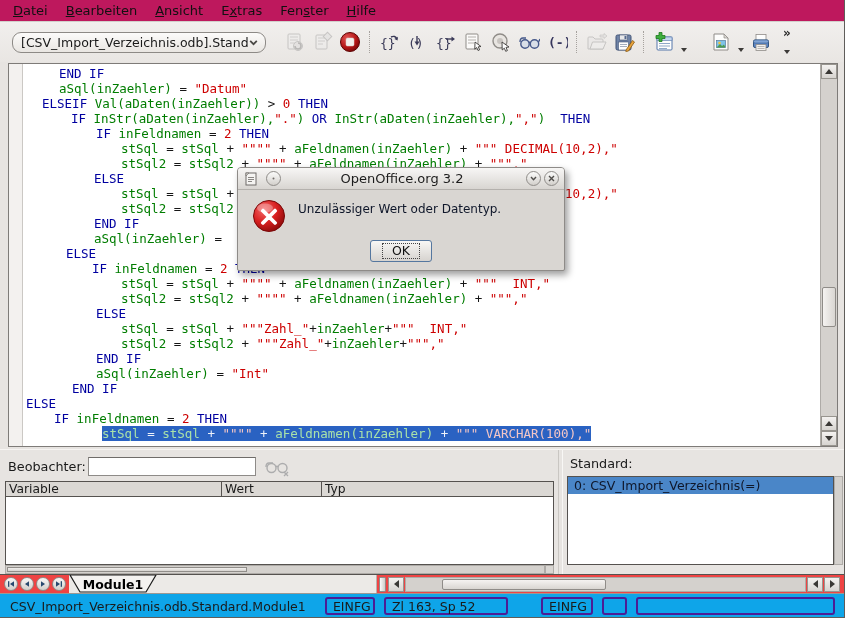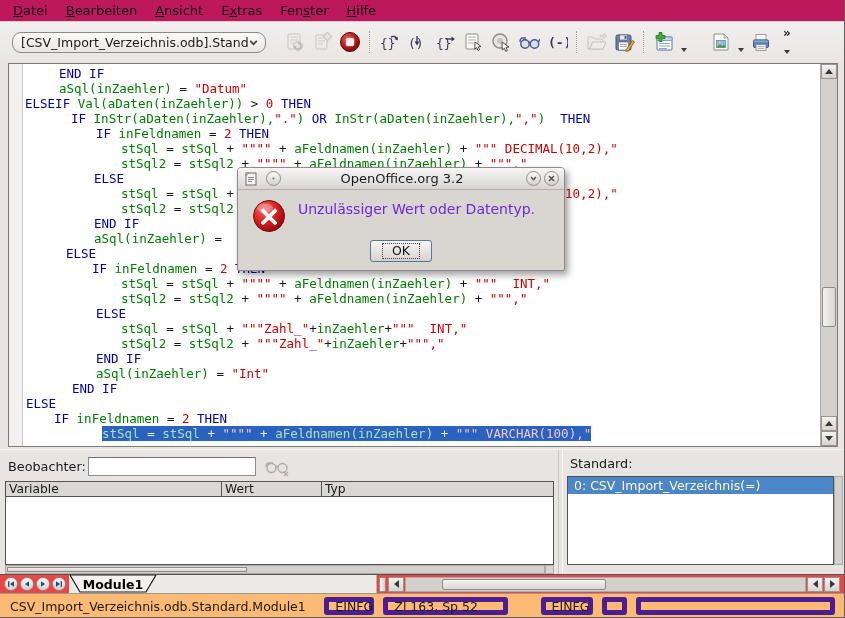--- a/index.html
+++ b/index.html
@@ -108,21 +108,21 @@
   }
   .dlg-title-text { flex:1; text-align:center; font-size:13px; color:#1c1c1c; }
   .dlg-rbtn {
     width:15px; height:15px; border-radius:50%; border:1px solid #8f8c89;
     background:linear-gradient(#fbfbfa,#d3d0cc); margin-left:3px;
     display:flex; align-items:center; justify-content:center;
   }
   .dlg-rbtn svg { width:9px; height:9px; }
   .dlg-appicon { width:16px; height:16px; margin-right:4px; }
   .dlg-body { padding:9px 12px 0 14px; display:flex; }
-  .dlg-msg { margin-left:12px; font-size:14px; line-height:17px; color:#6d28d9; padding-top:2px; white-space:nowrap; }
+  .dlg-msg { margin-left:12px; font-size:12px; line-height:17px; color:#0f172a; padding-top:2px; white-space:nowrap; }
   .err-icon { width:34px; height:34px; flex:none; }
   .dlg-btnrow { display:flex; justify-content:center; margin-top:7px; }
   .ok-btn {
     min-width:62px; height:22px; border:1px solid #55779f; border-radius:3px;
     background:linear-gradient(#f8f7f5,#d6d3cf);
     display:flex; align-items:center; justify-content:center;
     font-size:12.5px; color:#111;
   }
   .ok-btn .focus { border:1px dotted #444; padding:0 9px; line-height:14px; }
 
@@ -139,21 +139,21 @@
   .col-var { width:216px; } .col-wert { width:100px; } .col-typ { flex:1; border-right:none !important; }
   .watch-hscroll { position:absolute; left:5px; bottom:1px; width:540px; height:9px; background:#d4d1cd; border:1px solid #aeaba7; }
   .watch-hthumb { position:absolute; left:1px; top:1px; width:240px; height:5px; background:linear-gradient(#f1efed,#d6d3cf); border:1px solid #908d89; }
   .watch-corner { position:absolute; right:4px; bottom:1px; width:9px; height:9px; background:#d9d6d2; border:1px solid #aeaba7; }
 
   .panel-divider { position:absolute; left:558px; top:0; width:5px; height:125px; background:#e7e4e1; border-left:1px solid #c9c6c2; border-right:1px solid #f8f7f5; }
   .calls-panel { position:absolute; left:563px; top:0; right:0; height:125px; }
   .calls-label { position:absolute; left:7px; top:6px; font-size:12.8px; }
   .calls-list { position:absolute; left:4px; top:26px; right:10px; bottom:10px; background:#fff; border:1px solid #55524f; overflow:hidden; }
   .calls-item { height:17px; line-height:17px; padding-left:6px; font-size:12.5px; white-space:nowrap; }
-  .calls-item.selected { background:#4a86c8; color:#fef9c3; }
+  .calls-item.selected { background:#4a86c8; color:#0f172a; }
   .calls-vscroll { position:absolute; right:1px; top:26px; width:9px; bottom:10px; background:#d4d1cd; border:1px solid #aeaba7; }
 
   
   .tabrow {
     position:absolute; left:0; top:574px; right:0; height:19px;
     background:#ef4444; border-top:1px solid #55524f; display:flex; align-items:center;
   }
   .tab-nav { display:flex; align-items:center; gap:2px; padding:0 3px 0 4px; }
   .nav-btn {
     width:14px; height:14px; border-radius:50%; border:1px solid #8f8c88;
@@ -168,26 +168,26 @@
   .tabs-filler { width:218px; height:100%; background:#eceae7; border-right:1px solid #b7b4b0; }
   .hsplit { width:7px; height:15px; margin:0 2px; background:linear-gradient(90deg,#fafafa,#cfccc8); border:1px solid #8f8c88; border-radius:1px; }
   .hs-btn { width:16px; height:15px; background:linear-gradient(#f4f2f0,#d7d4d0); border:1px solid #98958f; display:flex; align-items:center; justify-content:center; flex:none; }
   .htrack { flex:1; height:15px; background:#d4d1cd; border:1px solid #aeaba7; position:relative; margin:0 1px; }
   .hthumb { position:absolute; top:1px; bottom:1px; left:36px; width:164px; background:linear-gradient(#f5f3f1,#d9d6d2); border:1px solid #8f8c88; border-radius:2px; }
   .hbtn-pair { display:flex; gap:1px; margin-right:4px; }
 
   
   .statusbar {
     position:absolute; left:0; top:593px; right:0; height:25px;
-    background:#fdba74; border-top:1px solid #9b9894;
+    background:#0ea5e9; border-top:1px solid #9b9894;
     display:flex; align-items:center; font-size:12.5px;
   }
   .sb-doc { margin-left:10px; width:338px; white-space:nowrap; overflow:hidden; }
   .sb-field {
-    height:18px; border:5px solid #4c1d95; border-radius:3px;
+    height:18px; border:2px solid #4c1d95; border-radius:3px;
     display:flex; align-items:center; padding:0 6px; margin-right:9px;
     white-space:nowrap; color:#1a1a1a;
   }
   .sb-f1 { width:50px; } .sb-f2 { width:132px; } .sb-f3 { width:52px; margin-left:24px; } .sb-f4 { width:26px; } .sb-f5 { width:212px; }
 </style>
 </head>
 <body>
 
 <div class="window">
 
@@ -343,21 +343,21 @@
           <span class="tri"></span>
         </div>
       </div>
   </div>
 
   <div class="editor-frame">
     <div class="bp-margin"></div>
     <div class="code-area">
         <div class="code-line" style="padding-left: 36px;"><span class="stmt"><span class="c-k">END IF</span></span></div>
         <div class="code-line" style="padding-left: 36px;"><span class="stmt"><span class="c-i">aSql(inZaehler)</span><span class="c-o"> = </span><span class="c-s">"Datum"</span></span></div>
-        <div class="code-line" style="padding-left: 2px;"><span class="stmt"><span class="c-k">ELSEIF </span><span class="c-i">Val(aDaten(inZaehler))</span><span class="c-o"> &gt; </span><span class="c-n">0</span><span class="c-k"> THEN</span></span></div>
+        <div class="code-line" style="padding-left: 19px;"><span class="stmt"><span class="c-k">ELSEIF </span><span class="c-i">Val(aDaten(inZaehler))</span><span class="c-o"> &gt; </span><span class="c-n">0</span><span class="c-k"> THEN</span></span></div>
         <div class="code-line" style="padding-left: 48px;"><span class="stmt"><span class="c-k">IF </span><span class="c-i">InStr(aDaten(inZaehler),</span><span class="c-s">"."</span><span class="c-i">)</span><span class="c-k"> OR </span><span class="c-i">InStr(aDaten(inZaehler),</span><span class="c-s">","</span><span class="c-i">)</span><span class="c-k">  THEN</span></span></div>
         <div class="code-line" style="padding-left: 73px;"><span class="stmt"><span class="c-k">IF </span><span class="c-i">inFeldnamen</span><span class="c-o"> = </span><span class="c-n">2</span><span class="c-k"> THEN</span></span></div>
         <div class="code-line" style="padding-left: 98px;"><span class="stmt"><span class="c-i">stSql</span><span class="c-o"> = </span><span class="c-i">stSql</span><span class="c-o"> + </span><span class="c-s">""""</span><span class="c-o"> + </span><span class="c-i">aFeldnamen(inZaehler)</span><span class="c-o"> + </span><span class="c-s">""" DECIMAL(10,2),"</span></span></div>
         <div class="code-line" style="padding-left: 98px;"><span class="stmt"><span class="c-i">stSql2</span><span class="c-o"> = </span><span class="c-i">stSql2</span><span class="c-o"> + </span><span class="c-s">""""</span><span class="c-o"> + </span><span class="c-i">aFeldnamen(inZaehler)</span><span class="c-o"> + </span><span class="c-s">""","</span></span></div>
         <div class="code-line" style="padding-left: 71px;"><span class="stmt"><span class="c-k">ELSE</span></span></div>
         <div class="code-line" style="padding-left: 98px;"><span class="stmt"><span class="c-i">stSql</span><span class="c-o"> = </span><span class="c-i">stSql</span><span class="c-o"> + </span><span class="c-s">""""</span><span class="c-o"> + </span><span class="c-i">aFeldnamen(inZaehler)</span><span class="c-o"> + </span><span class="c-s">""" DECIMAL(10,2),"</span></span></div>
         <div class="code-line" style="padding-left: 98px;"><span class="stmt"><span class="c-i">stSql2</span><span class="c-o"> = </span><span class="c-i">stSql2</span><span class="c-o"> + </span><span class="c-s">""""</span><span class="c-o"> + </span><span class="c-i">aFeldnamen(inZaehler)</span><span class="c-o"> + </span><span class="c-s">""","</span></span></div>
         <div class="code-line" style="padding-left: 71px;"><span class="stmt"><span class="c-k">END IF</span></span></div>
         <div class="code-line" style="padding-left: 71px;"><span class="stmt"><span class="c-i">aSql(inZaehler)</span><span class="c-o"> = </span></span></div>
         <div class="code-line" style="padding-left: 43px;"><span class="stmt"><span class="c-k">ELSE</span></span></div>

